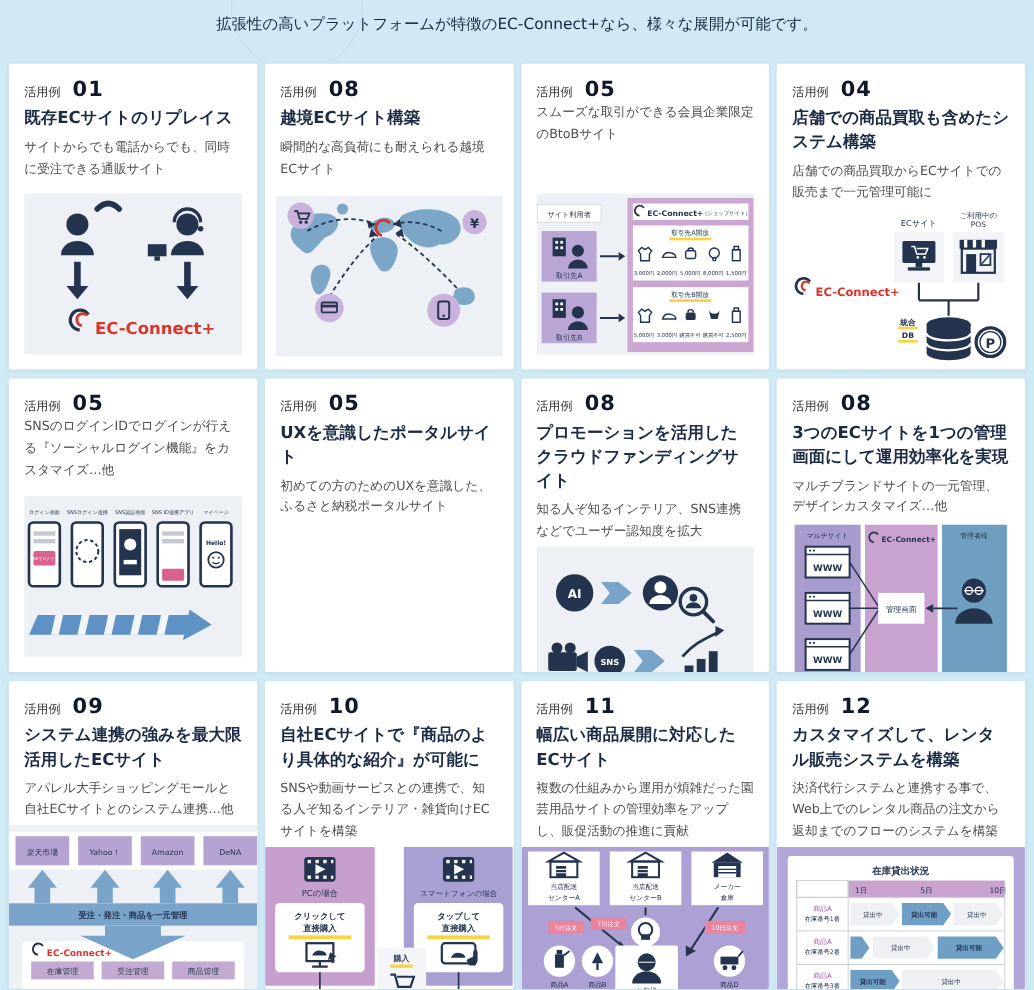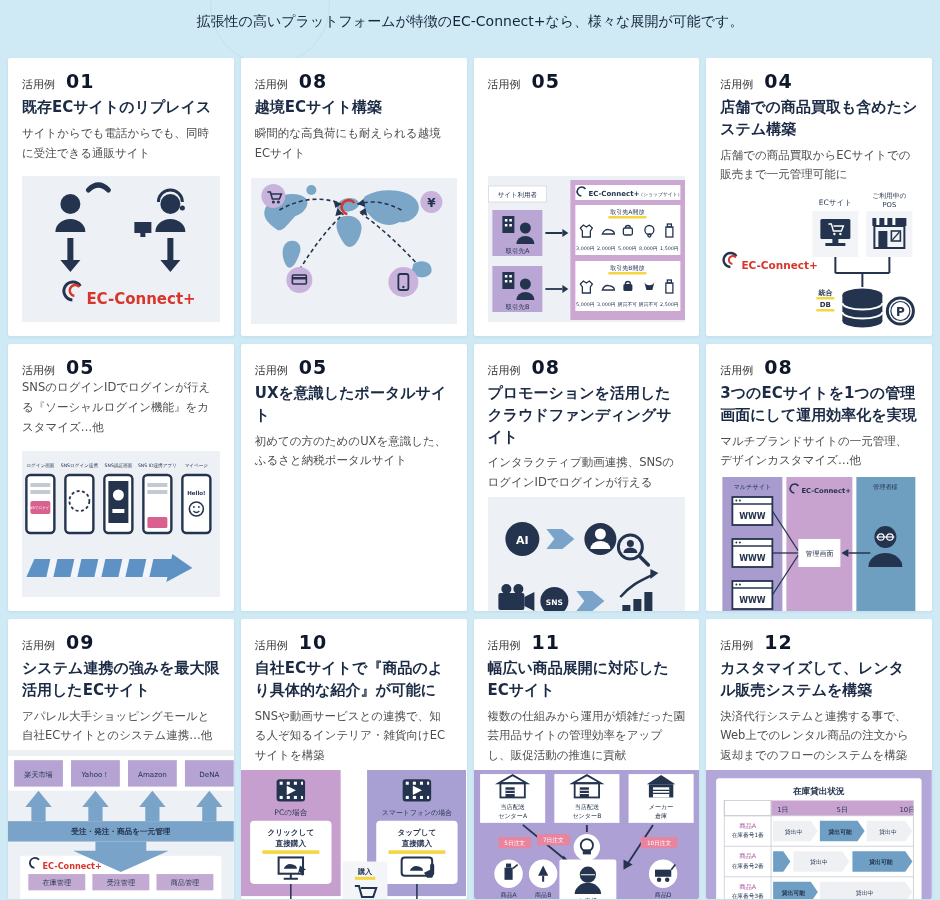--- a/index.html
+++ b/index.html
@@ -150,20 +150,21 @@
       </svg>
     </div>
   </div>
 
   <div class="card">
     <div class="cb">
       <div class="tagrow">
           <span class="tag">活用例</span>
           <span class="num">05</span>
         </div>
+      <div class="dsc">スムーズな取引ができる会員企業限定のBtoBサイト</div>
     </div>
     <div class="ill bgc">
       <svg viewBox="0 0 197 146">
         <rect x="0" y="10" width="58" height="16" fill="#fff" stroke="#d4d9e0" stroke-width="0.8"></rect>
         <text x="29" y="21" font-size="6.5" class="tn">サイト利用者</text>
         <g>
           <rect x="4" y="34" width="50" height="46" fill="#b9a6d4"></rect>
           <rect x="14" y="40" width="12" height="17" class="nv"></rect>
             <rect x="16.5" y="43" width="2.5" height="2.5" fill="#fff"></rect>
             <rect x="21" y="43" width="2.5" height="2.5" fill="#fff"></rect>
@@ -373,21 +374,21 @@
     </div>
   </div>
 
   <div class="card">
     <div class="cb">
       <div class="tagrow">
           <span class="tag">活用例</span>
           <span class="num">08</span>
         </div>
       <div class="ttl">プロモーションを活用したクラウドファンディングサイト</div>
-      <div class="dsc">インタラクティブ動画連携、SNSのログインIDでログインが行える</div>
+      <div class="dsc">知る人ぞ知るインテリア、SNS連携などでユーザー認知度を拡大</div>
     </div>
     <div class="ill bgc">
       <svg viewBox="0 0 197 146">
         <g>
           <circle cx="34" cy="42" r="17" class="nv"></circle>
           <text x="34" y="47" font-size="11" class="tw tb">AI</text>
         </g>
         <polygon points="58,32 74,32 86,42 74,52 58,52 66,42" fill="#7aa3c9"></polygon>
         <g>
           <circle cx="112" cy="42" r="16" class="nv"></circle>

